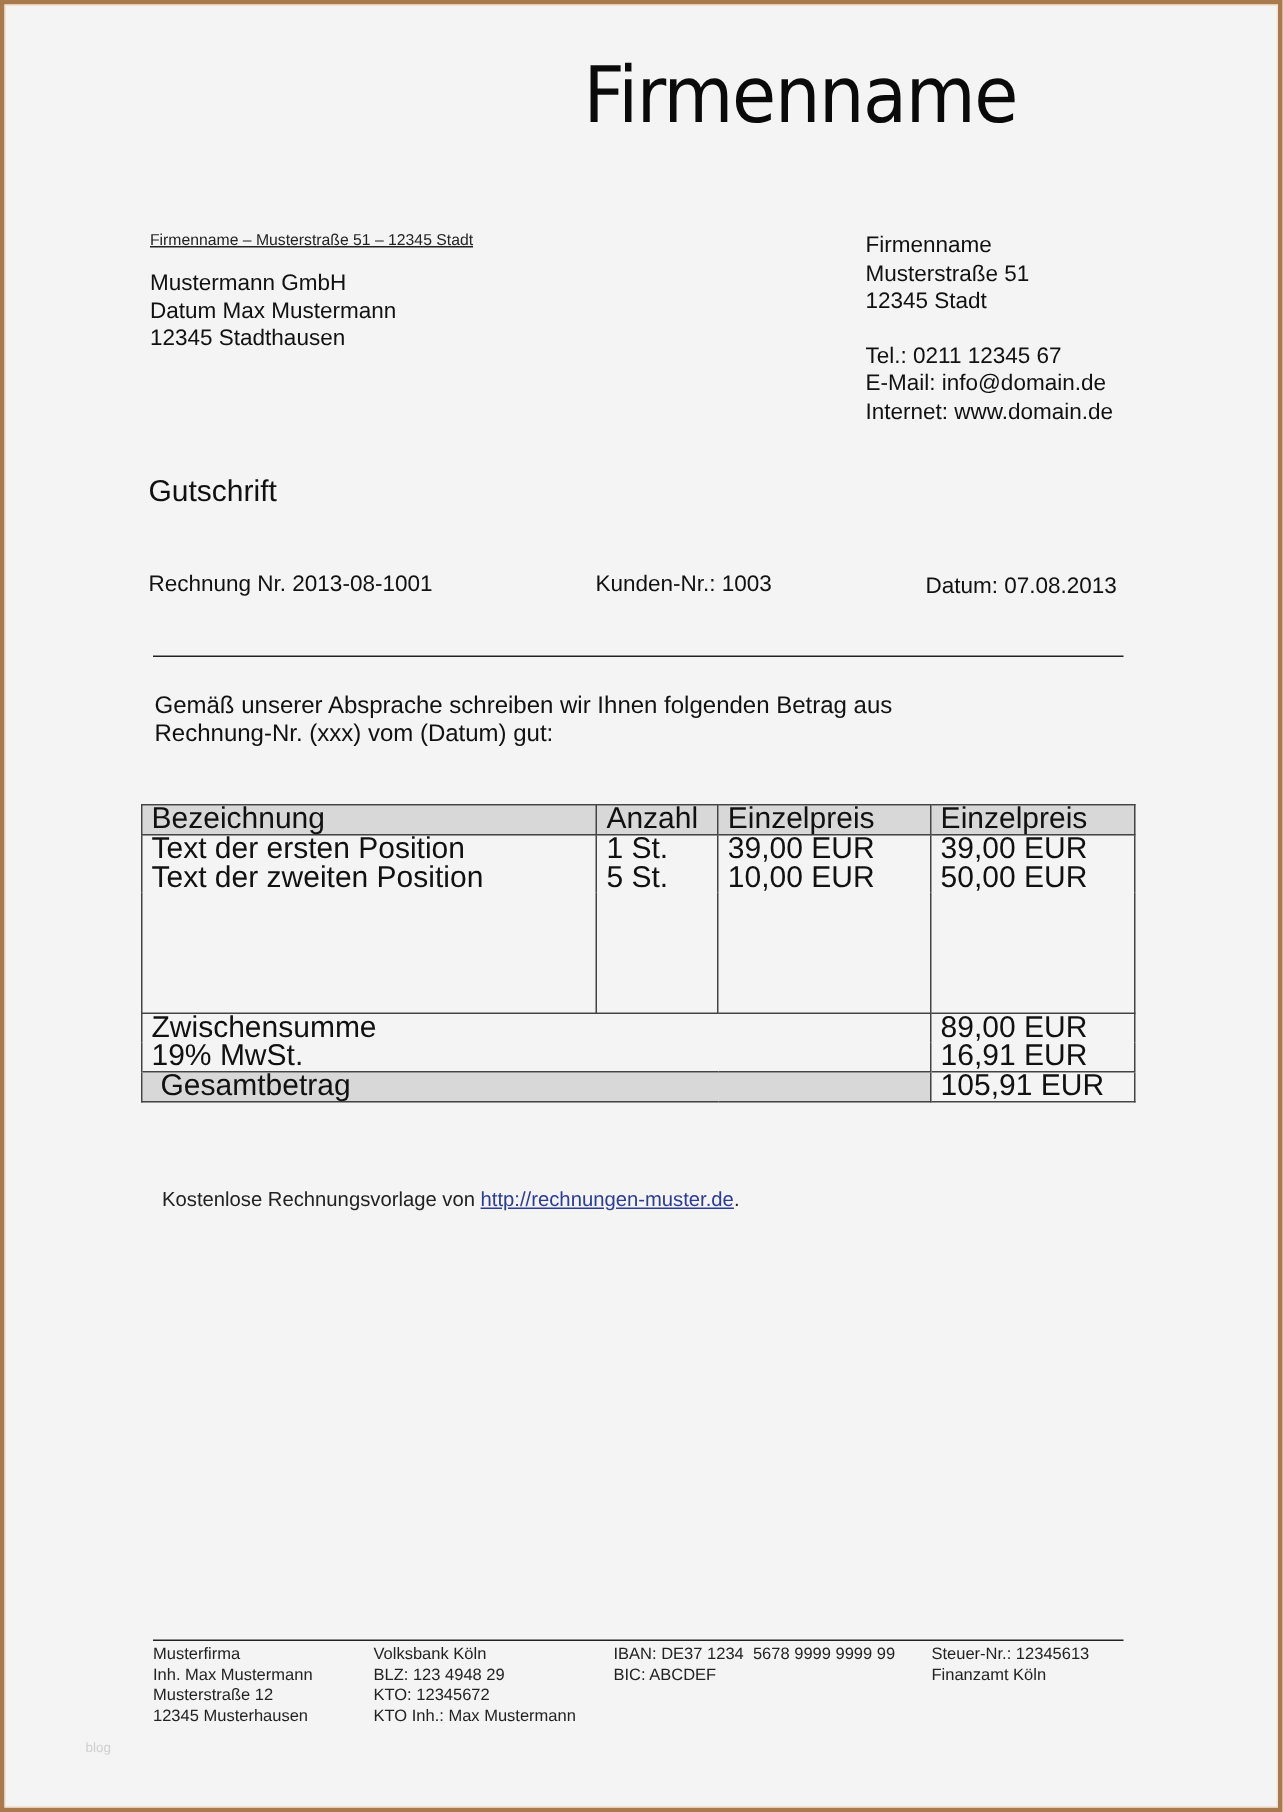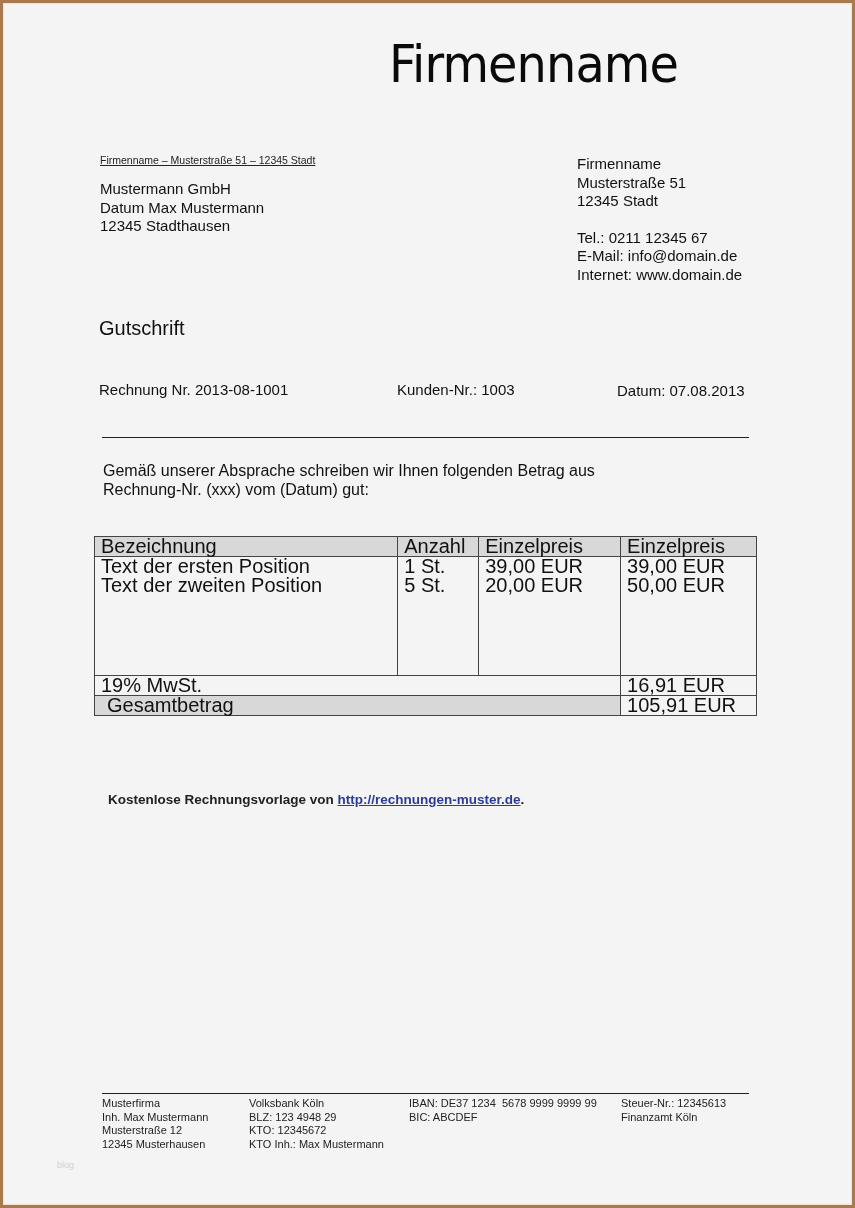--- a/index.html
+++ b/index.html
@@ -15,21 +15,21 @@
   .rule { position:absolute; height:1px; background:#222; }
   .intro { left:99px; top:458px; font-size:16px; line-height:18.5px; }
   table.items { position:absolute; left:90px; top:532px; width:663px; border-collapse:collapse; font-size:20px; }
   table.items td { padding:0 6px; height:19px; line-height:19px; border-left:1px solid #444; border-right:1px solid #444; }
   table.items tr.hdr td { background:#d8d8d8; border:1px solid #444; height:19px; }
   table.items .r { text-align:left; }
   table.items tr.filler td { height:80px; border-bottom:1px solid #444; }
   table.items tr.sum td { border-left:1px solid #444; border-right:1px solid #444; }
   table.items tr.total td { border:1px solid #444; }
   table.items tr.total td.lbl { background:#d8d8d8;padding-left:12px; }
-  .credit { left:104px; top:788px; font-size:13.5px; color:#222;font-weight:bold; }
+  .credit { left:104px; top:788px; font-size:13.5px; color:#222; }
   .credit a { color:#2b3b9a; text-decoration:underline; }
   .foot { top:1093px; font-size:11px; line-height:13.5px; color:#222; }
   .watermark { left:36px; top:1156px; font-size:9px; color:#cfcfcf;padding-left:17px; }
 </style>
 </head>
 <body>
 
 <div class="page">
 
   <div class="abs brand">Firmenname</div>
@@ -81,28 +81,32 @@
     </tr>
     <tr>
       <td>Text der ersten Position</td>
       <td class="r">1 St.</td>
       <td class="r">39,00 EUR</td>
       <td class="r">39,00 EUR</td>
     </tr>
     <tr>
       <td>Text der zweiten Position</td>
       <td class="r">5 St.</td>
-      <td class="r">20,00 EUR</td>
+      <td class="r">10,00 EUR</td>
       <td class="r">50,00 EUR</td>
     </tr>
     <tr class="filler">
       <td></td>
           <td></td>
           <td></td>
           <td></td>
+    </tr>
+    <tr class="sum">
+      <td colspan="3">Zwischensumme</td>
+      <td class="r">89,00 EUR</td>
     </tr>
     <tr class="sum">
       <td colspan="3">19% MwSt.</td>
       <td class="r">16,91 EUR</td>
     </tr>
     <tr class="total">
       <td class="lbl" colspan="3">Gesamtbetrag</td>
       <td class="r">105,91 EUR</td>
     </tr>
   </tbody>

